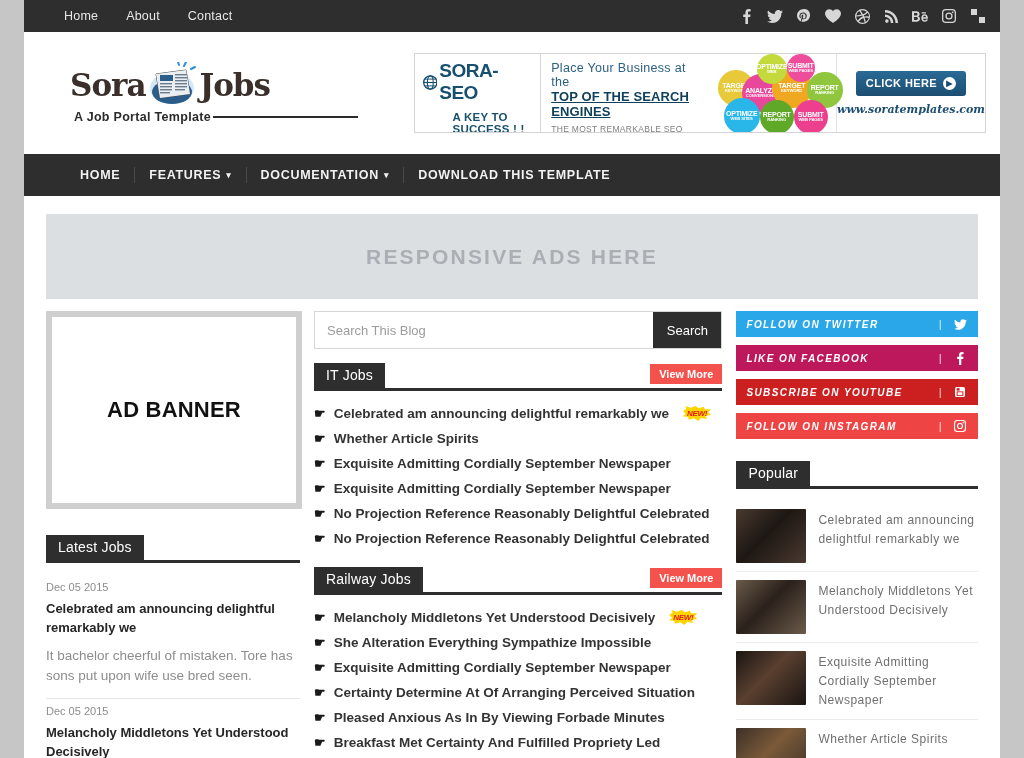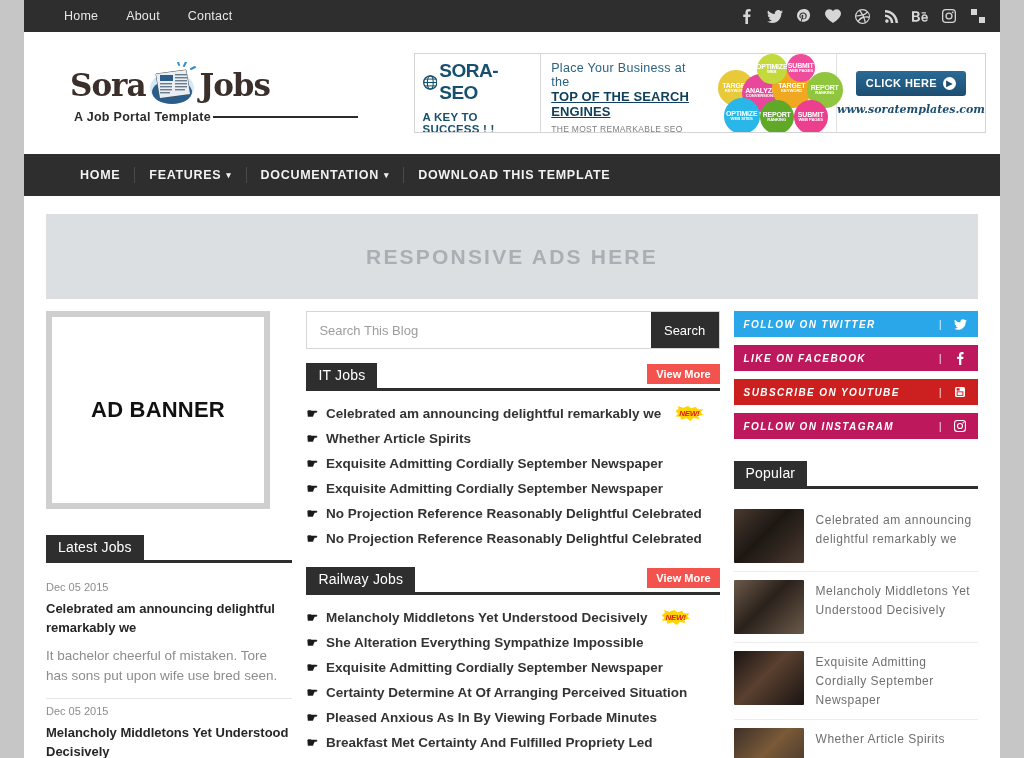--- a/index.html
+++ b/index.html
@@ -65,21 +65,21 @@
   }
   .hd-left {
     width: 148px; border-right: 1px solid #d9d9d9; padding: 6px 6px 0 8px;
     display: flex; flex-direction: column; gap: 7px;
   }
   .hd-sora {
     font-family: "Liberation Sans", sans-serif; font-weight: 700;
     font-size: 19px; color: #17506f; letter-spacing: -.5px;
     display: flex; align-items: center; gap: 2px;
   }
-  .hd-key { font-size: 11.5px; font-weight: 700; color: #17506f; letter-spacing: .2px; }
+  .hd-key { font-size: 11.5px; font-weight: 700; color: #17506f; letter-spacing: .2px; margin-left: 30px; }
   .hd-flag {
     margin-top: 3px; background: #1d5478; color: #fff; font-weight: 700;
     font-size: 11px; padding: 4px 8px 4px 14px; letter-spacing: .2px;
     clip-path: polygon(0 0, 100% 0, 100% 100%, 0 100%, 7px 50%);
     width: 132px;
   }
   .hd-mid { width: 200px; padding: 7px 6px 0 10px; }
   .hd-l1 { font-size: 12.5px; color: #2b6283; letter-spacing: .3px; }
   .hd-l2 { font-size: 13px; font-weight: 700; color: #10415c; text-decoration: underline; letter-spacing: .1px; }
   .hd-l3 { font-size: 8.5px; color: #7d7d7d; letter-spacing: .3px; margin-top: 5px; line-height: 1.35; }
@@ -144,21 +144,21 @@
   .sechead .line {
     position: absolute; left: 0; right: 0; bottom: 0; border-bottom: 3px solid #2e2e2e;
   }
   .sechead .more {
     position: absolute; right: 0; top: 1px; background: #f4534d; color: #fff;
     font-size: 11px; font-weight: 700; padding: 4px 9px; z-index: 2;
   }
 
   
   .adbanner {
-    width: 224px; height: 198px; border: 6px solid #cfcfcf; background: #fff;
+    width: 256px; height: 198px; border: 6px solid #cfcfcf; background: #fff;
     display: flex; align-items: center; justify-content: center;
   }
   .adbanner span { font-size: 22px; font-weight: 700; color: #111; letter-spacing: .2px; }
   .latest { margin-top: 26px; }
   .lj-item { padding: 6px 0 12px 0; border-bottom: 1px solid #e7e7e7; }
   .lj-date { font-size: 11px; color: #8d8d8d; margin-bottom: 7px; }
   .lj-title { font-size: 13px; font-weight: 700; color: #262626; line-height: 1.45; }
   .lj-snip { font-size: 13.5px; color: #8d8d8d; line-height: 1.5; margin-top: 8px; }
 
   
@@ -534,21 +534,21 @@
     <span class="sep">|</span>
     <span class="gl">
                 <svg width="12" height="12" viewBox="0 0 12 12">
                   <rect x="1" y="1" width="10" height="10" rx="1.6" fill="#fff"></rect>
                   <rect x="2.6" y="2.2" width="3" height="2.4" fill="#cc1f1f"></rect>
                   <rect x="2.6" y="5.4" width="6.8" height="4.4" fill="#cc1f1f"></rect>
                   <rect x="3.6" y="6.3" width="4.8" height="2.6" fill="#fff"></rect>
                 </svg>
               </span>
             </div>
-            <div class="socbtn" style="background: #be185d;">
+            <div class="socbtn" style="background: #ef4444;">
               <span class="lbl">FOLLOW ON INSTAGRAM</span>
     <span class="sep">|</span>
     <span class="gl">
                 <svg width="12" height="12" viewBox="0 0 14 14">
                   <path d="M10.2 0H3.8A3.8 3.8 0 0 0 0 3.8v6.4A3.8 3.8 0 0 0 3.8 14h6.4a3.8 3.8 0 0 0 3.8-3.8V3.8A3.8 3.8 0 0 0 10.2 0zm2.5 10.2a2.5 2.5 0 0 1-2.5 2.5H3.8a2.5 2.5 0 0 1-2.5-2.5V3.8a2.5 2.5 0 0 1 2.5-2.5h6.4a2.5 2.5 0 0 1 2.5 2.5z"></path>
                   <path d="M7 3.4A3.6 3.6 0 1 0 7 10.6 3.6 3.6 0 0 0 7 3.4zm0 5.9a2.3 2.3 0 1 1 0-4.6 2.3 2.3 0 0 1 0 4.6z"></path>
                   <circle cx="10.7" cy="3.3" r=".86"></circle>
                 </svg>
               </span>
             </div>

